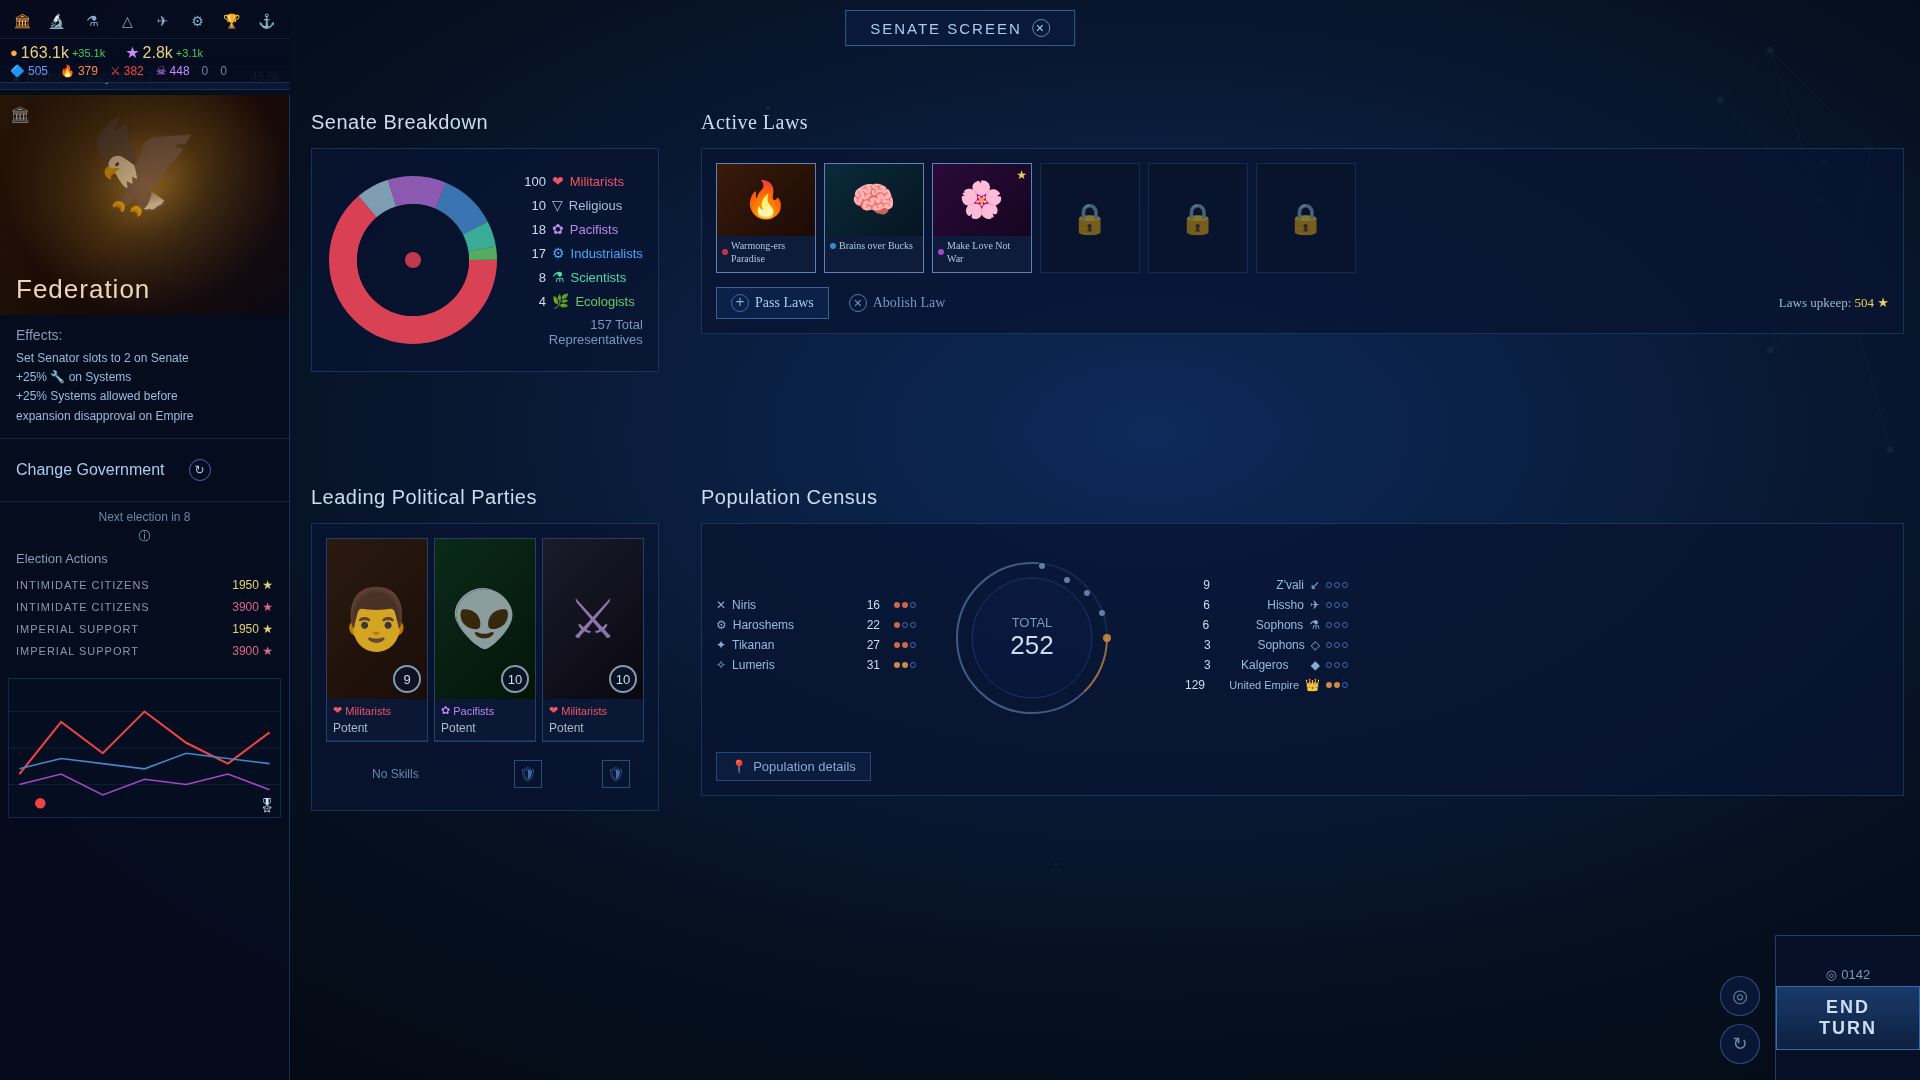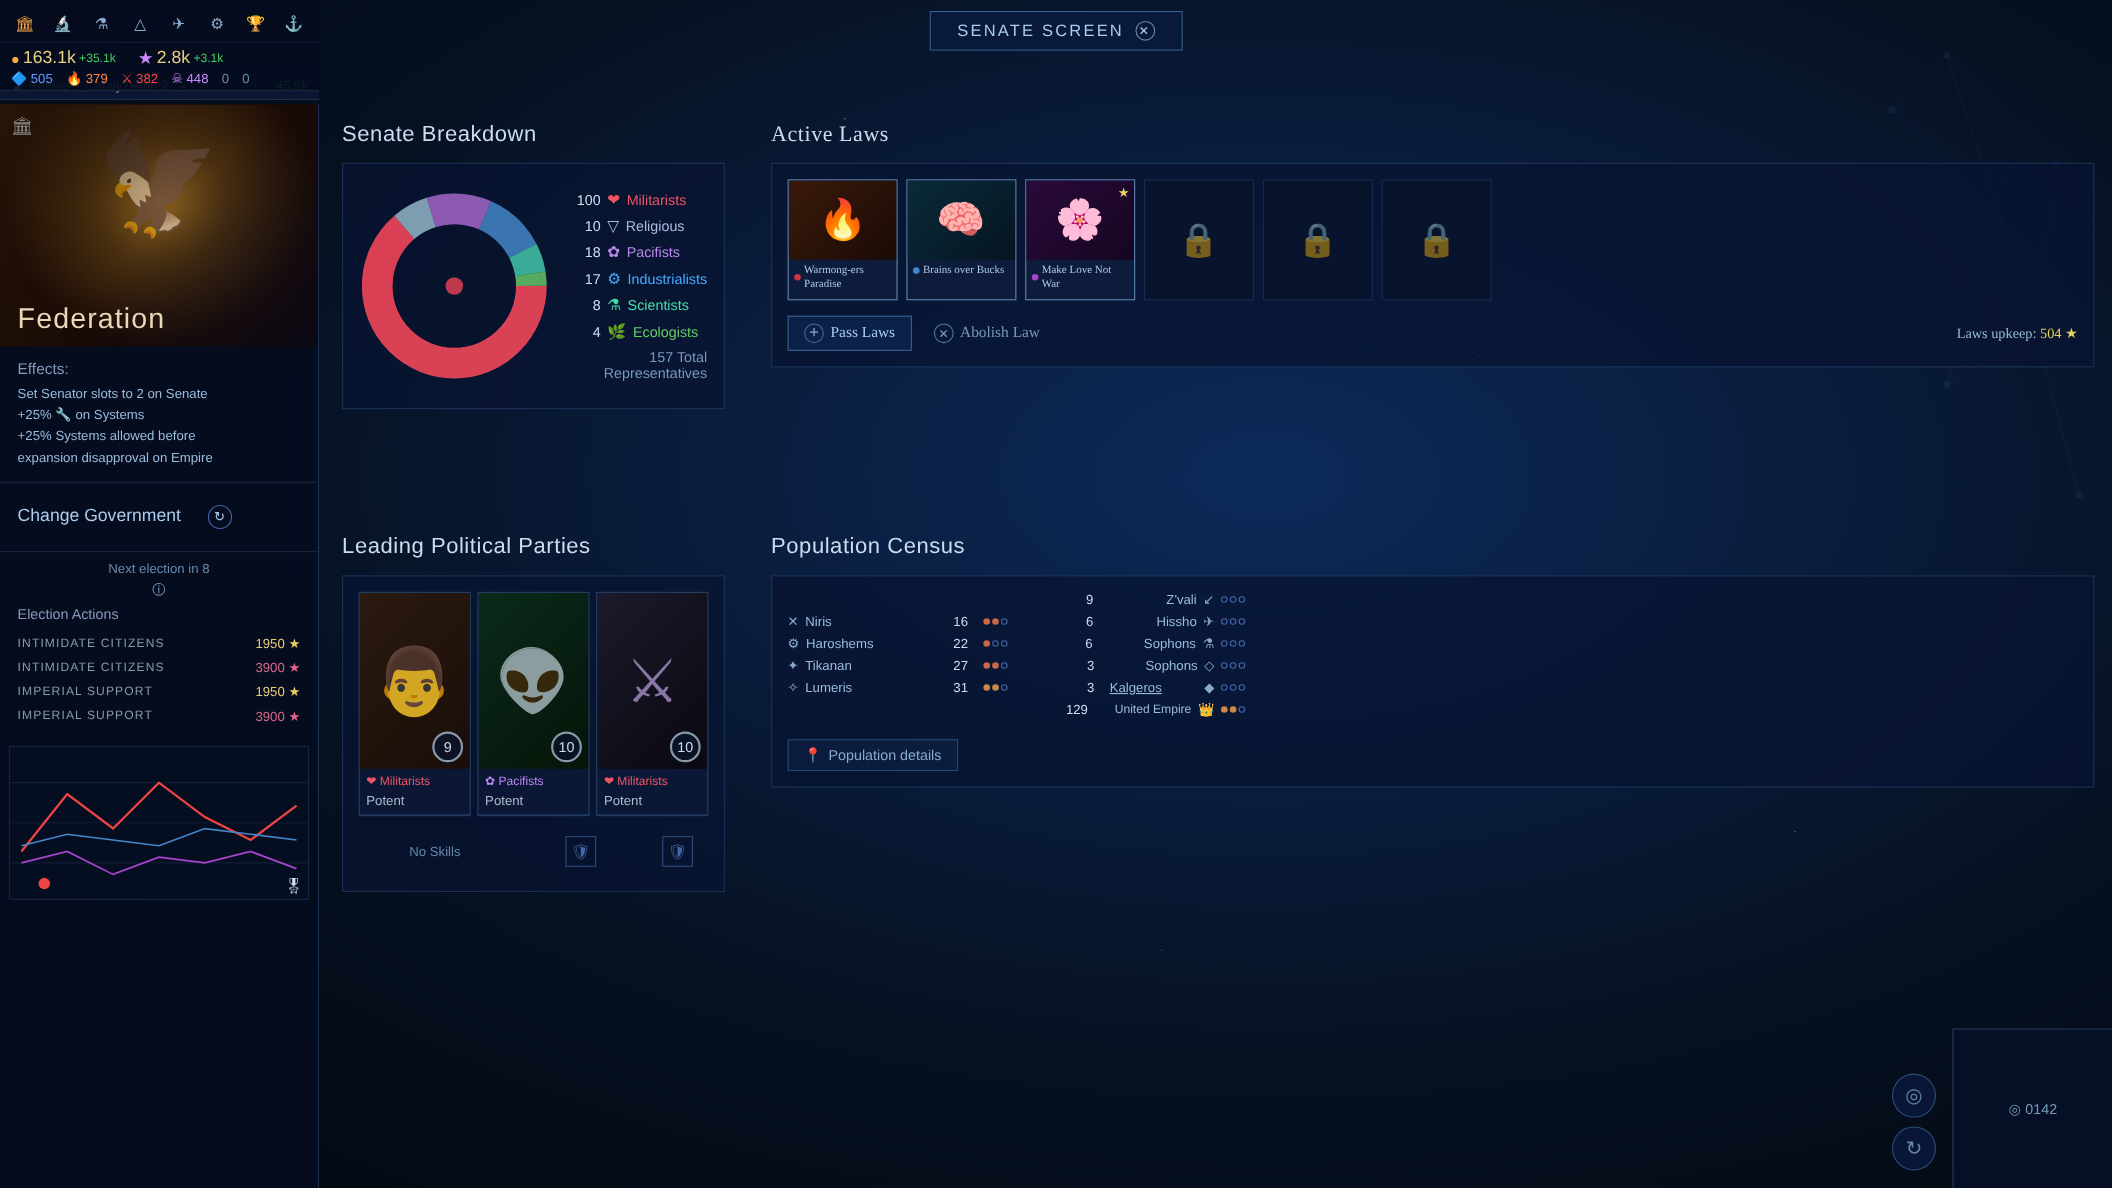--- a/index.html
+++ b/index.html
@@ -1111,20 +1111,41 @@
           <span class="species-name">Lumeris</span>
           <span class="species-count">31</span>
           <div class="species-dots">
             <div class="dot filled-orange"></div>
             <div class="dot filled-orange"></div>
             <div class="dot empty"></div>
           </div>
         </div>
       </div>
 
+      <div class="circle-chart">
+        <svg viewBox="0 0 200 200" width="200" height="200">
+
+          <circle cx="100" cy="100" r="75" fill="none" stroke="rgba(40,80,140,0.3)" stroke-width="2"></circle>
+
+          <circle cx="100" cy="100" r="75" fill="none" stroke="#cc8844" stroke-width="2" stroke-dasharray="60 411" stroke-dashoffset="0" opacity="0.7"></circle>
+          <circle cx="100" cy="100" r="75" fill="none" stroke="#88aacc" stroke-width="2" stroke-dasharray="300 171" stroke-dashoffset="-60" opacity="0.4"></circle>
+
+          <circle cx="175" cy="100" r="4" fill="#cc8844" opacity="0.9"></circle>
+          <circle cx="170" cy="75" r="3" fill="#88aacc" opacity="0.7"></circle>
+          <circle cx="155" cy="55" r="3" fill="#88aacc" opacity="0.7"></circle>
+          <circle cx="135" cy="42" r="3" fill="#88aacc" opacity="0.7"></circle>
+          <circle cx="110" cy="28" r="3" fill="#88aacc" opacity="0.7"></circle>
+
+          <circle cx="100" cy="100" r="60" fill="rgba(10,25,65,0.6)" stroke="rgba(60,120,200,0.3)" stroke-width="1"></circle>
+        </svg>
+        <div class="circle-total">
+          <div class="circle-total-label">TOTAL</div>
+          <div class="circle-total-num">252</div>
+        </div>
+      </div>
 
       <div class="census-right">
         <div class="pop-species-item">
           <span class="species-count">9</span>
           <span class="species-name" style="text-align:right;">Z'vali</span>
           <span class="species-icon">↙</span>
           <div class="species-dots">
             <div class="dot empty"></div>
             <div class="dot empty"></div>
             <div class="dot empty"></div>
@@ -1155,21 +1176,21 @@
           <span class="species-name" style="text-align:right;">Sophons</span>
           <span class="species-icon">◇</span>
           <div class="species-dots">
             <div class="dot empty"></div>
             <div class="dot empty"></div>
             <div class="dot empty"></div>
           </div>
         </div>
         <div class="pop-species-item">
           <span class="species-count">3</span>
-          <span class="species-name" style="text-align:left;text-decoration:underline;">Kalgeros</span>
+          <span class="species-name" style="text-align:center;">Kalgeros</span>
           <span class="species-icon">◆</span>
           <div class="species-dots">
             <div class="dot empty"></div>
             <div class="dot empty"></div>
             <div class="dot empty"></div>
           </div>
         </div>
         <div class="pop-species-item">
           <span class="species-count">129</span>
           <span class="species-name" style="text-align:right;font-size:11px;">United Empire</span>
@@ -1195,14 +1216,15 @@
   <div class="compass-icon">◎</div>
   <div class="compass-icon">↻</div>
 </div>
 
 <div class="end-turn-area">
   <div class="end-turn-bg">
     <div class="turn-number">
       ◎
       <span>0142</span>
     </div>
+    <div class="end-turn-btn">END TURN</div>
   </div>
 </div>
 
 </body></html>

